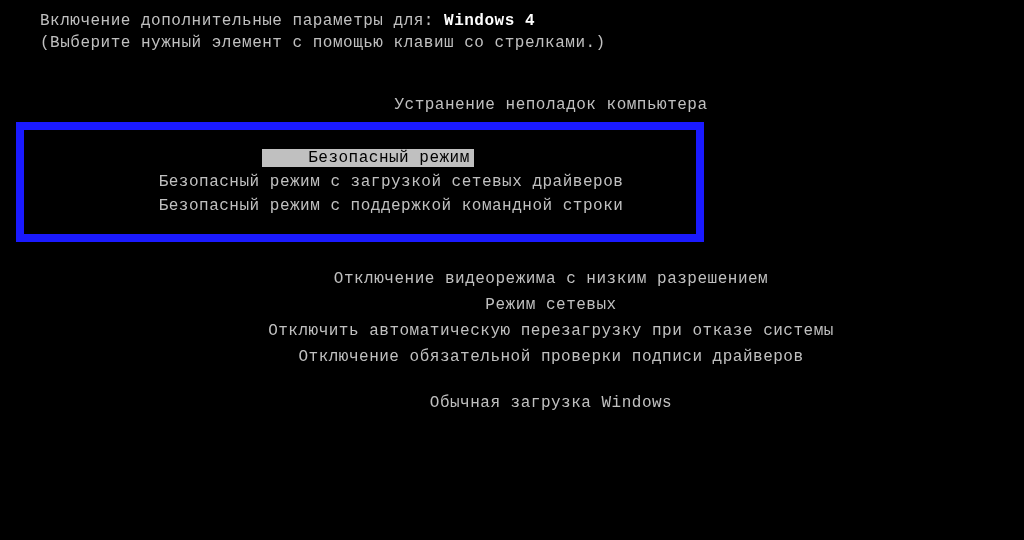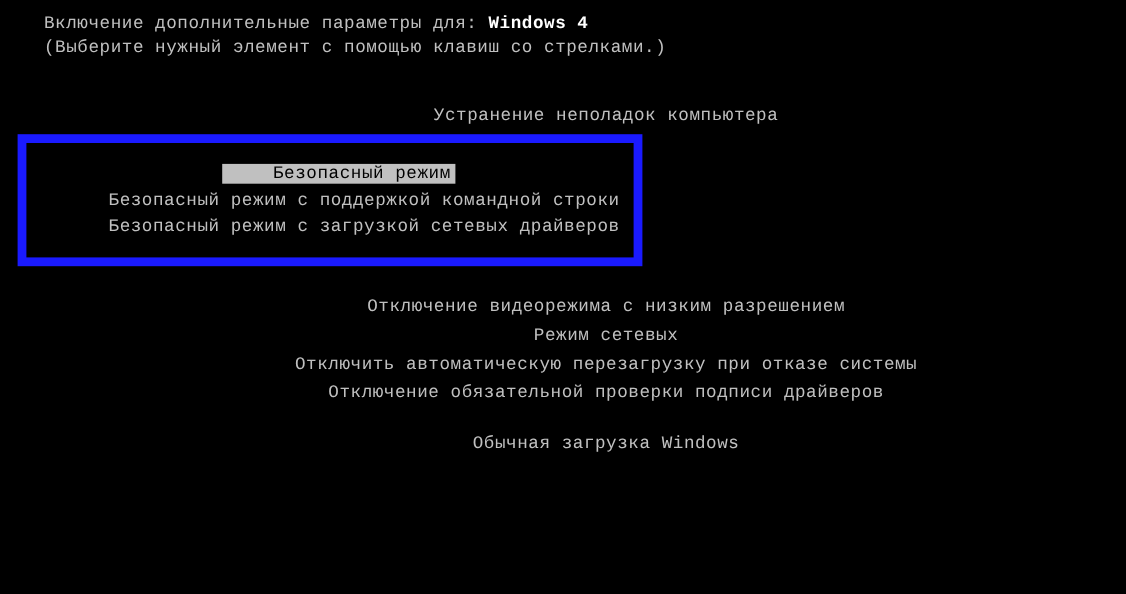--- a/index.html
+++ b/index.html
@@ -30,21 +30,21 @@
       padding: 4px 0;
       padding-left: 38px;
     }
     .spacer {
       height: 20px;
     }
     .highlight-group {
       border: 8px solid #1a1aff;
       margin-left: -24px;
       padding: 16px 0 16px 16px;
-      width: 568px;
+      width: 688px;
       margin-top: 4px;
       margin-bottom: 4px;
     }
     .highlight-group .option {
       padding-left: 46px;
       padding-top: 3px;
       padding-bottom: 3px;
     }
     .selected {
       background: #c0c0c0;
@@ -66,22 +66,22 @@
 </div>
 <div class="header-line">(Выберите нужный элемент с помощью клавиш со стрелками.)</div>
 
 <div class="options-area">
   <div class="option">Устранение неполадок компьютера</div>
 
   <div class="highlight-group">
     <div class="option selected-wrap">
       <span class="selected">Безопасный режим</span>
     </div>
+    <div class="option">Безопасный режим с загрузкой сетевых драйверов</div>
     <div class="option">Безопасный режим с поддержкой командной строки</div>
-    <div class="option">Безопасный режим с загрузкой сетевых драйверов</div>
   </div>
 
   <div class="spacer"></div>
   <div class="option">Отключение видеорежима с низким разрешением</div>
   <div class="option">Режим сетевых</div>
   <div class="option">Отключить автоматическую перезагрузку при отказе системы</div>
   <div class="option">Отключение обязательной проверки подписи драйверов</div>
   <div class="spacer"></div>
   <div class="option">Обычная загрузка Windows</div>
 </div>

